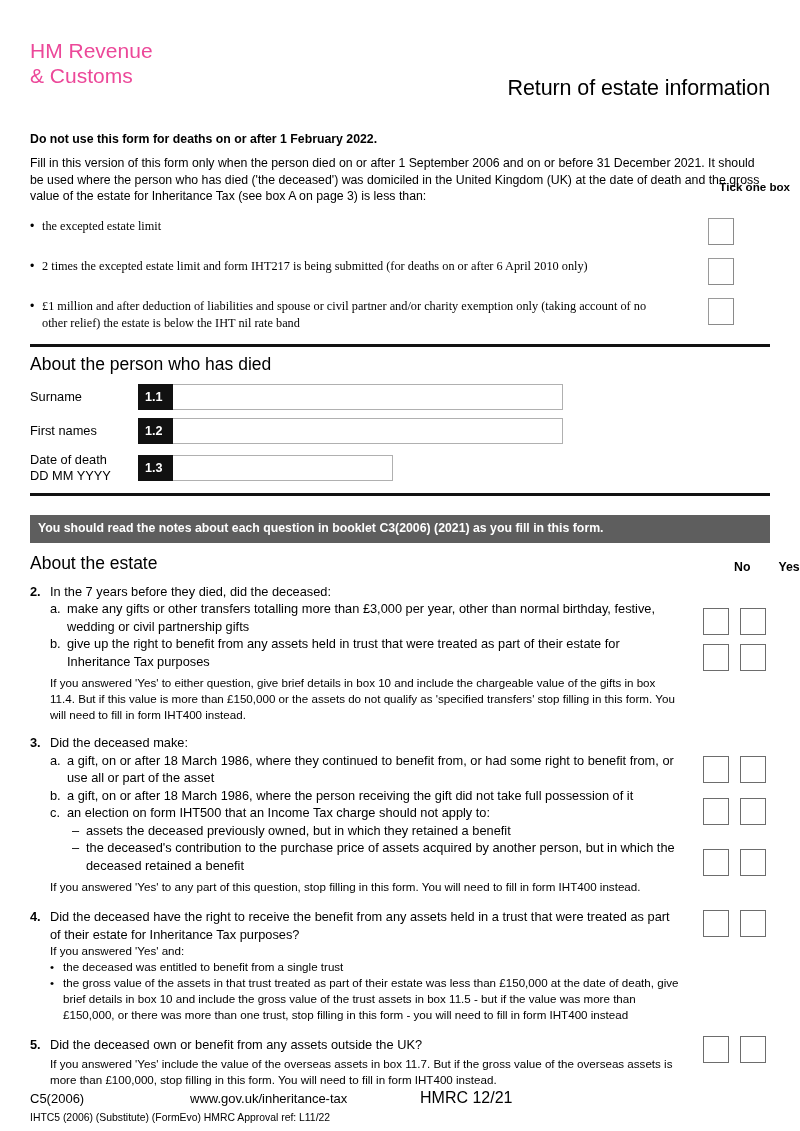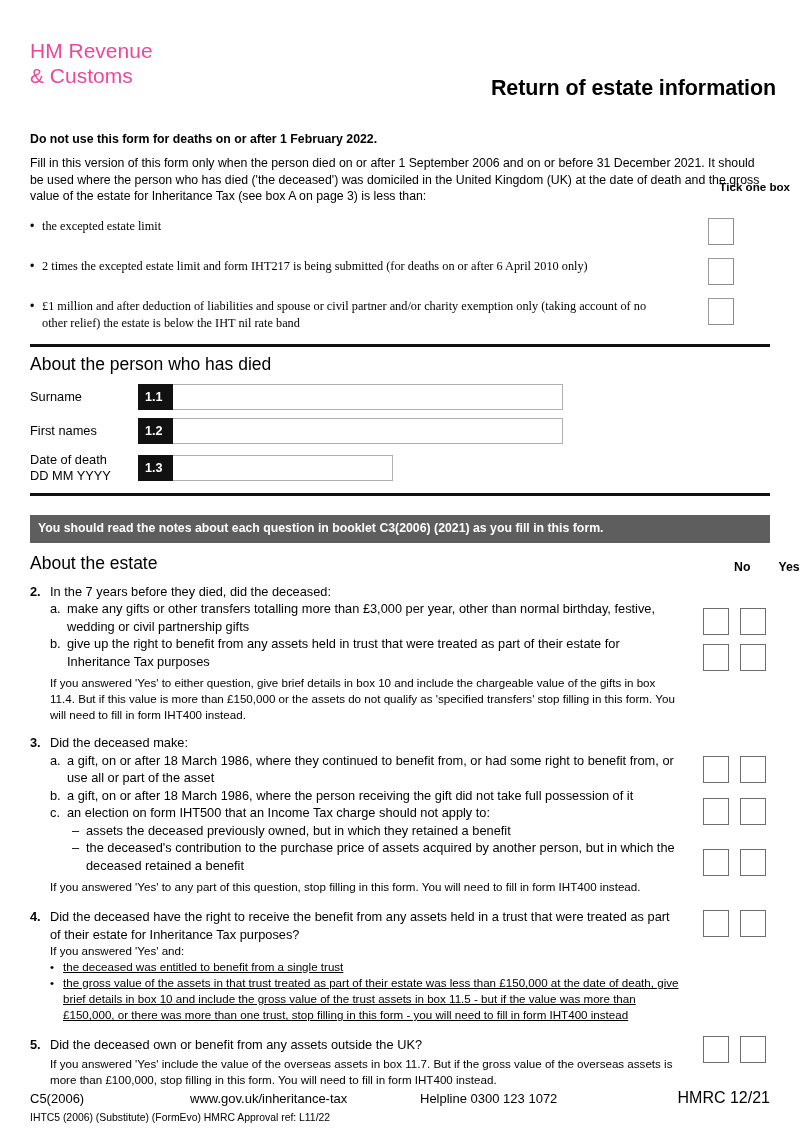--- a/index.html
+++ b/index.html
@@ -33,24 +33,24 @@
   .logo {
     font-size: 21px;
     line-height: 25px;
     font-weight: 400;
     letter-spacing: 0px;
     color: #ec4899;
     display: inline-block;
   }
   .form-title {
     position: absolute;
-    right: 24px;
+    right: 30px;
     top: 76px;
     font-size: 21.5px;
-    font-weight: bold;
+    font-weight: normal;
     letter-spacing: -0.1px;
   }
 
   
   .intro {
     padding: 0 30px;
     box-sizing: border-box;
     position: relative;
   }
   .warn-line {
@@ -268,21 +268,21 @@
   .b-line {
     display: flex;
     font-size: 11.6px;
     line-height: 16px;
     padding-left: 20px;
   }
   .b-dot {
     width: 13px;
     flex: 0 0 13px;
   }
-  .b-txt { flex: 1 1 auto; text-decoration: underline; }
+  .b-txt { flex: 1 1 auto; }
 
   .plain-sub {
     font-size: 11.6px;
     line-height: 16px;
     padding-left: 20px;
   }
 
   .content {
     padding: 0 30px;
     box-sizing: border-box;
@@ -516,19 +516,18 @@
         </div>
       </div>
     </div>
 
   </div>
 
   <div class="footer">
     <div class="footer-top">
       <div class="f-code">C5(2006)</div>
       <div class="f-web">www.gov.uk/inheritance-tax</div>
-      <div class="f-help">Helpline 0300 123 1072</div>
       <div class="f-hmrc">HMRC 12/21</div>
     </div>
     <div class="footer-bottom">IHTC5 (2006) (Substitute) (FormEvo) HMRC Approval ref: L11/22</div>
   </div>
 
 </div>
 
 </body></html>

